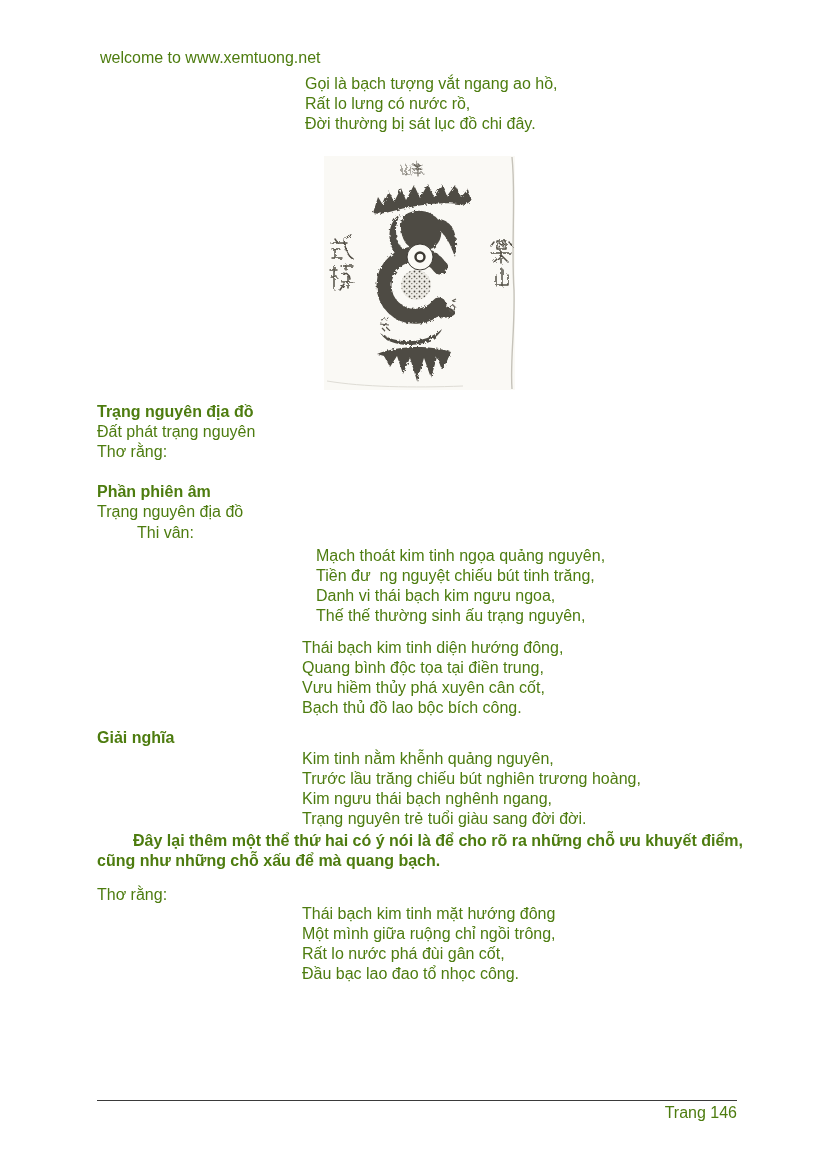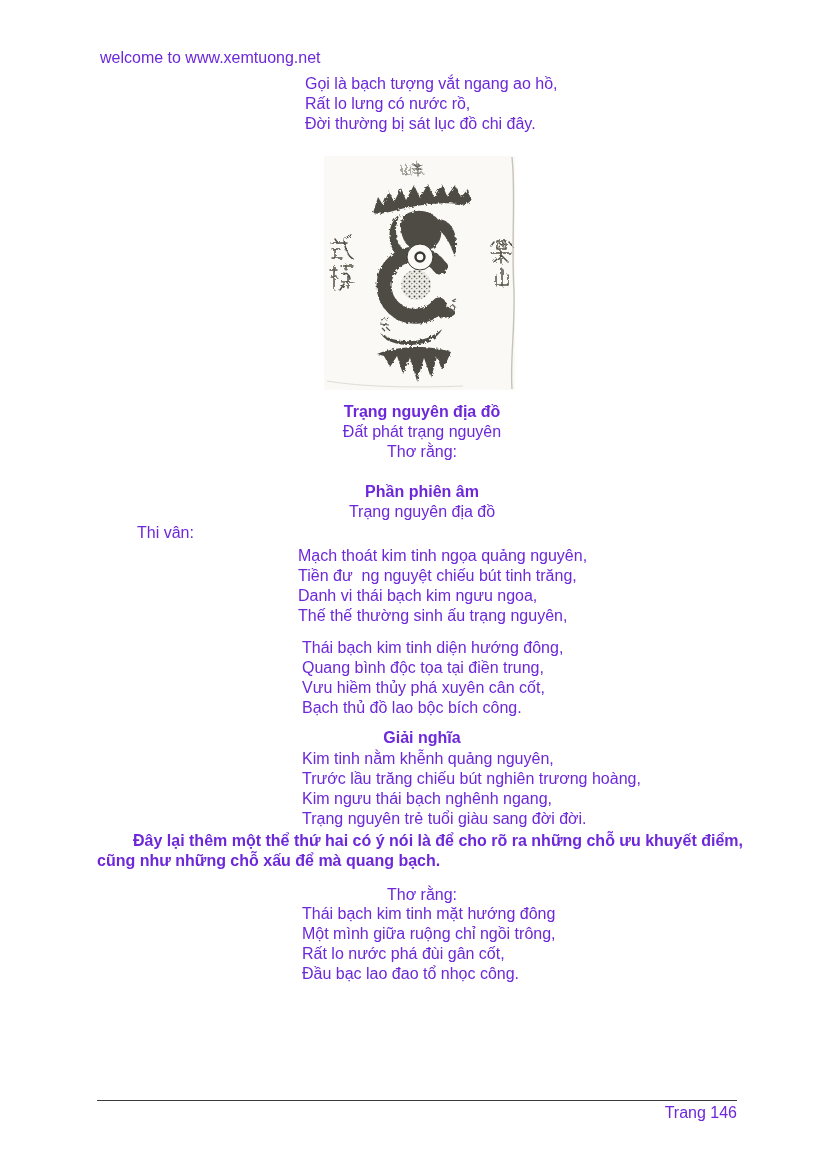--- a/index.html
+++ b/index.html
@@ -4,34 +4,34 @@
 <style>
   html, body { margin: 0; padding: 0; background: #ffffff; }
   .page {
     position: relative;
     width: 826px;
     height: 1169px;
     background: #ffffff;
     font-family: "Liberation Sans", sans-serif;
     font-size: 16px;
     line-height: 20px;
-    color: #6d28d9;
+    color: #4d7c0f;
     overflow: hidden;
   }
   .abs { position: absolute; }
   .site-header { left: 100px; top: 48px; }
   .intro-poem { left: 305px; top: 74px; }
   .poem-line, .para-line { white-space: pre; }
   .stamp { left: 323px; top: 155px; width: 196px; height: 236px; }
-  .centered { left: 97px; width: 650px; text-align: center; }
+  .centered { left: 97px; width: 650px; }
   .block-title-1 { top: 402px; }
   .block-title-2 { top: 482px; }
   .bold { font-weight: bold; }
   .thi-van { left: 137px; top: 523px; }
-  .stanza-1 { left: 298px; top: 546px; }
+  .stanza-1 { left: 316px; top: 546px; }
   .stanza-2 { left: 302px; top: 638px; }
   .giai-title { top: 728px; }
   .giai-lines { left: 302px; top: 749px; }
   .paragraph { left: 97px; top: 831px; width: 650px; font-weight: bold; }
   .paragraph .para-line:first-child { padding-left: 36px; }
   .tho-rang-2 { top: 885px; }
   .stanza-3 { left: 302px; top: 904px; }
   .footer-rule { left: 97px; top: 1100px; width: 640px; height: 0; border-top: 1px solid #3a3a3a; }
   .page-label { left: 97px; top: 1103px; width: 640px; text-align: right; }
 </style>

